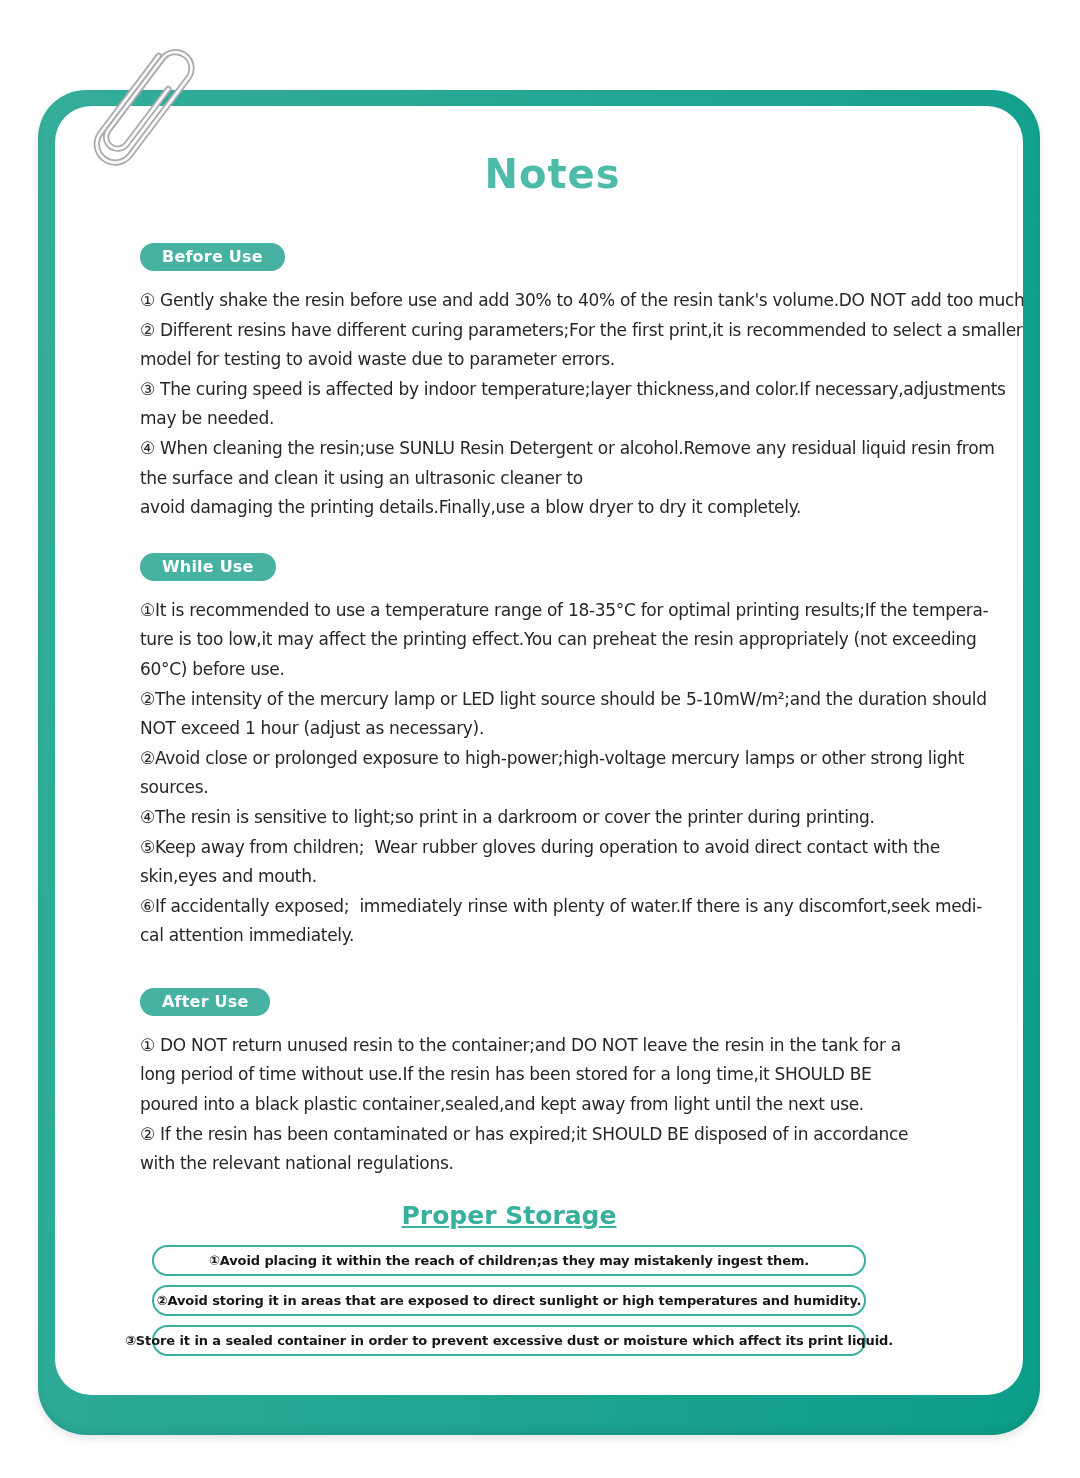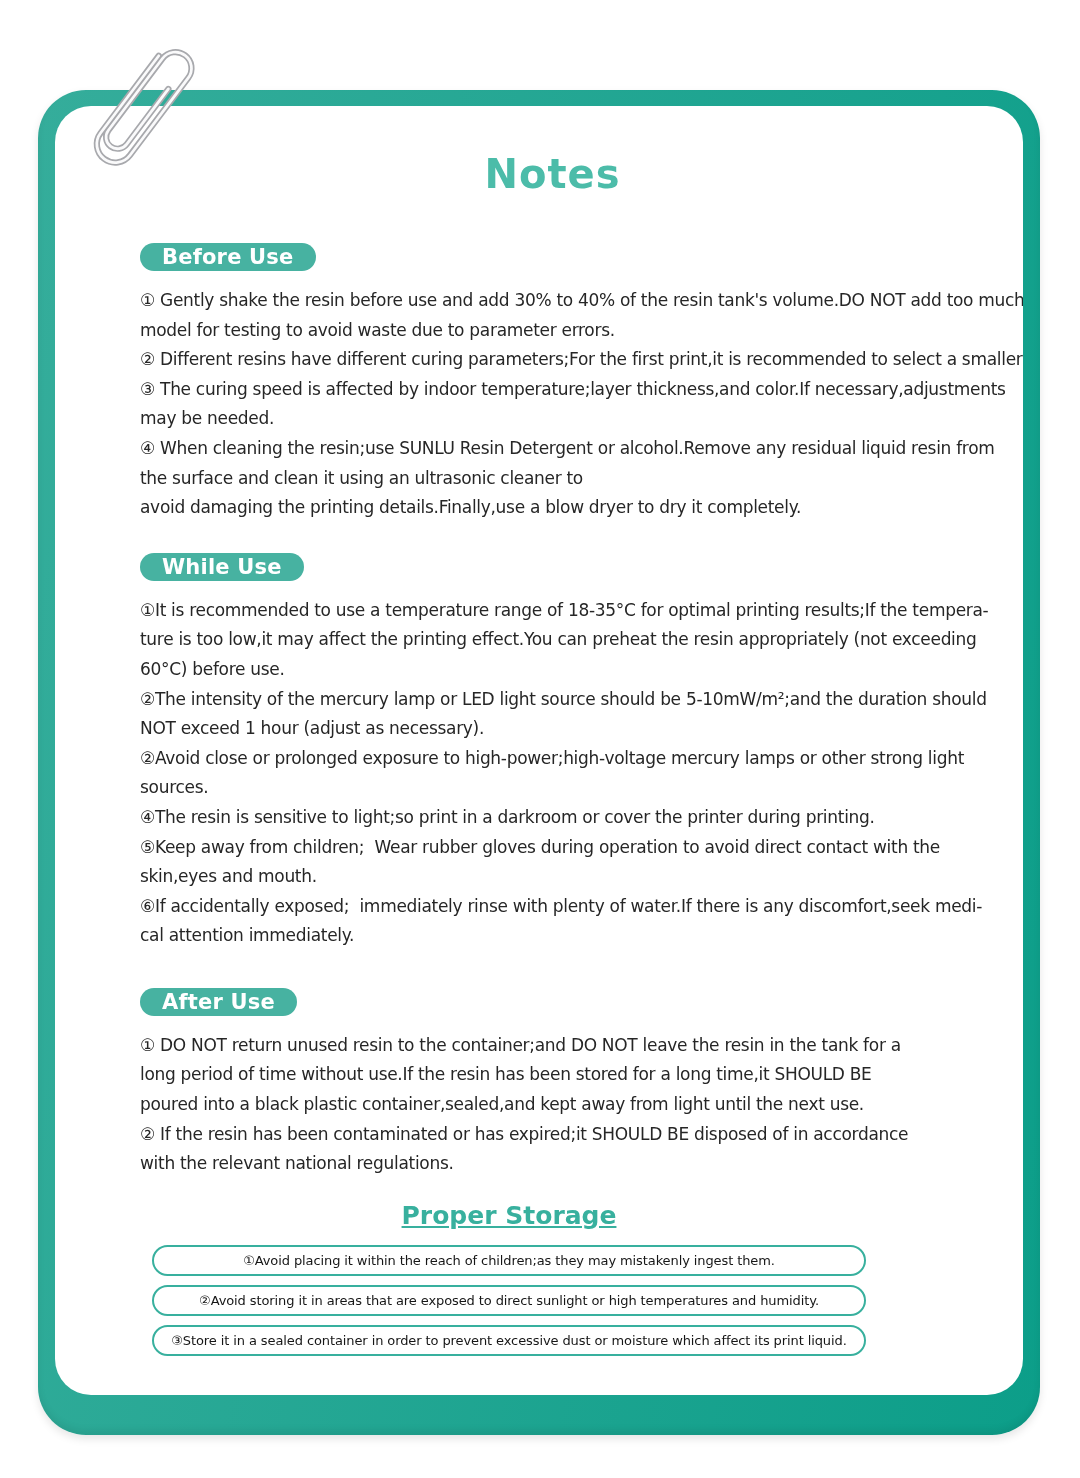--- a/index.html
+++ b/index.html
@@ -26,21 +26,21 @@
     overflow:hidden;
   }
   .page-title{
     margin:0;text-align:center;
     color:var(--title-teal,#4CBCA9);
     font-size:40px;line-height:48px;font-weight:bold;letter-spacing:1px;
   }
   .badge{
     display:inline-block;
     background:var(--badge-teal,#47B2A1);
-    color:#ffffff;font-weight:bold;font-size:21px;line-height:28px;
+    color:#ffffff;font-weight:bold;font-size:16px;line-height:28px;
     height:28px;border-radius:15px;padding:0 22px;
     letter-spacing:0.2px;
   }
   .badge-0{margin-top:45px;}
   .badge-1{margin-top:30px;}
   .badge-2{margin-top:37px;text-align:center;}
   .body-block{margin-top:15px;}
   .bline{
     white-space:pre;
     font-size:17px;line-height:29.6px;letter-spacing:-0.3px;
@@ -54,21 +54,21 @@
     color:var(--storage-teal,#38B09E);
     font-size:25px;line-height:30px;font-weight:bold;text-decoration:underline;
   }
   .storage-pills{margin-top:14px;}
   .storage-pill{
     box-sizing:border-box;
     height:31px;margin-top:9px;width:100%;
     border:2px solid var(--storage-teal,#38B09E);
     border-radius:17px;
     display:flex;align-items:center;justify-content:center;
-    font-size:13px;font-weight:normal;color:#161616;letter-spacing:-0.1px;
+    font-size:13px;font-weight:bold;color:#161616;letter-spacing:-0.1px;
     white-space:pre;
   }
   .storage-pill:first-child{margin-top:0;}
   .paperclip{
     position:absolute;left:116px;top:31px;z-index:3;
     transform:rotate(37deg);transform-origin:50% 50%;
   }
 </style>
 </head>
 <body>
@@ -77,22 +77,22 @@
   <div class="card-inner">
     <div class="content">
 
       <h1 class="page-title">Notes</h1>
 
       <div>
         <span class="badge badge-0">Before Use</span>
       </div>
       <div class="body-block">
         <div class="bline">① Gently shake the resin before use and add 30% to 40% of the resin tank's volume.DO NOT add too much.</div>
+        <div class="bline">② Different resins have different curing parameters;For the first print,it is recommended to select a smaller</div>
         <div class="bline">model for testing to avoid waste due to parameter errors.</div>
-        <div class="bline">② Different resins have different curing parameters;For the first print,it is recommended to select a smaller</div>
         <div class="bline">③ The curing speed is affected by indoor temperature;layer thickness,and color.If necessary,adjustments</div>
         <div class="bline">may be needed.</div>
         <div class="bline">④ When cleaning the resin;use SUNLU Resin Detergent or alcohol.Remove any residual liquid resin from</div>
         <div class="bline">the surface and clean it using an ultrasonic cleaner to</div>
         <div class="bline">avoid damaging the printing details.Finally,use a blow dryer to dry it completely.</div>
       </div>
 
       <div>
         <span class="badge badge-1">While Use</span>
       </div>

